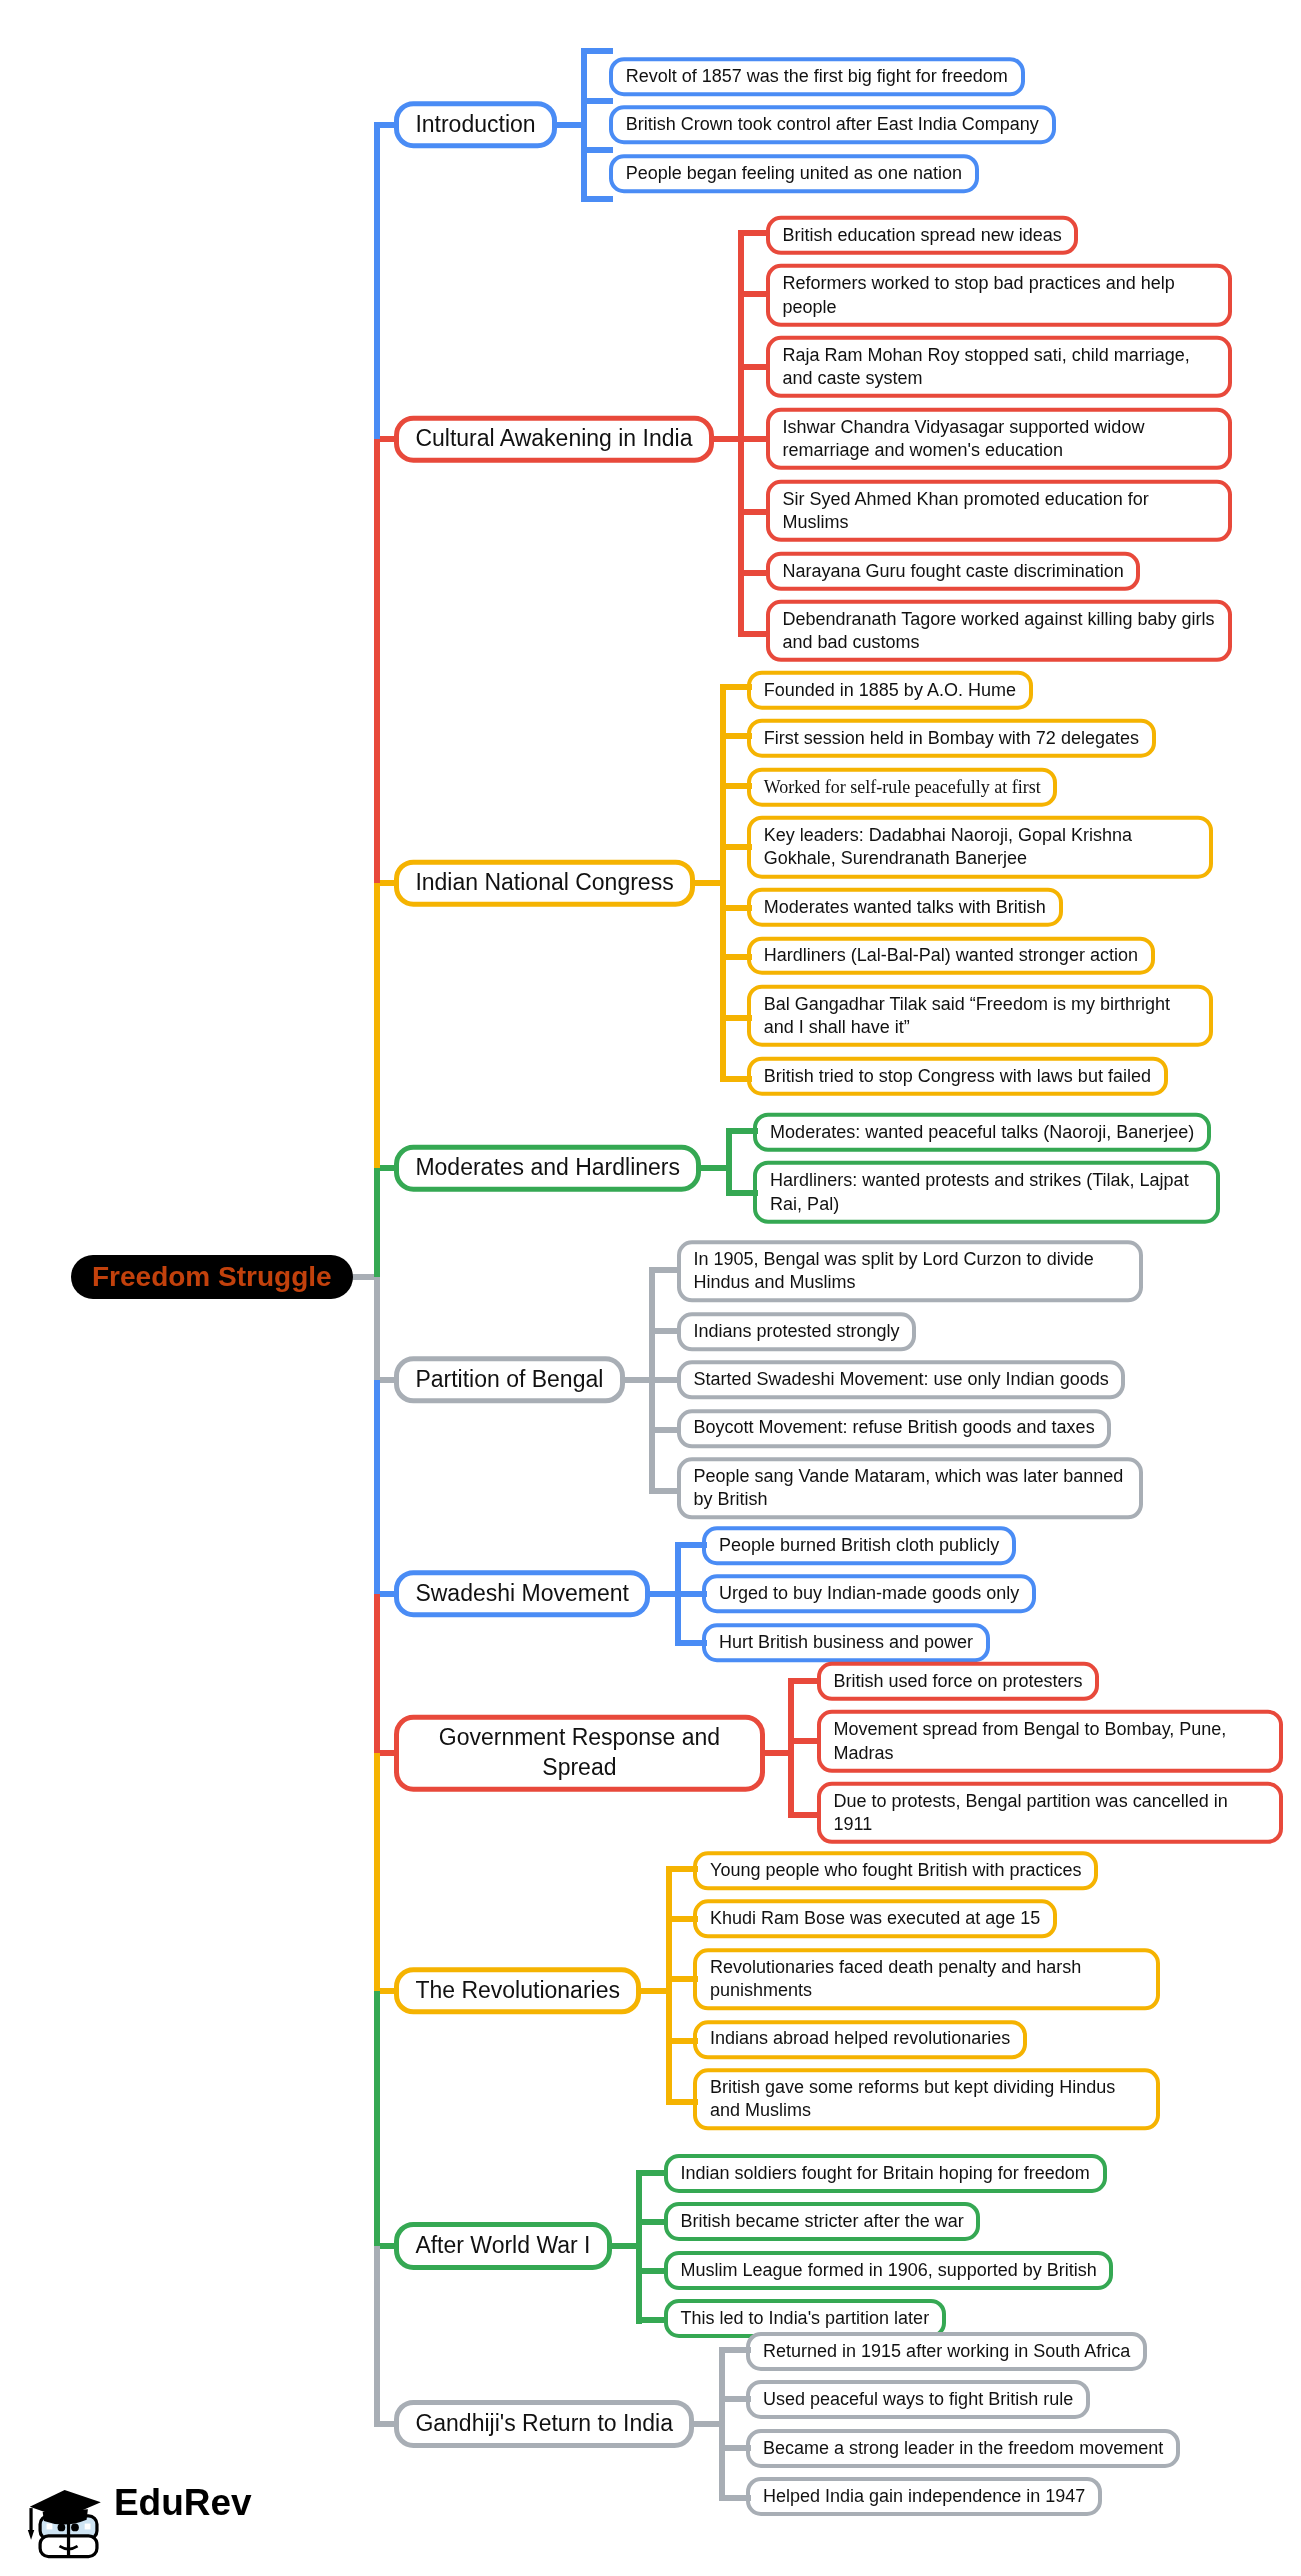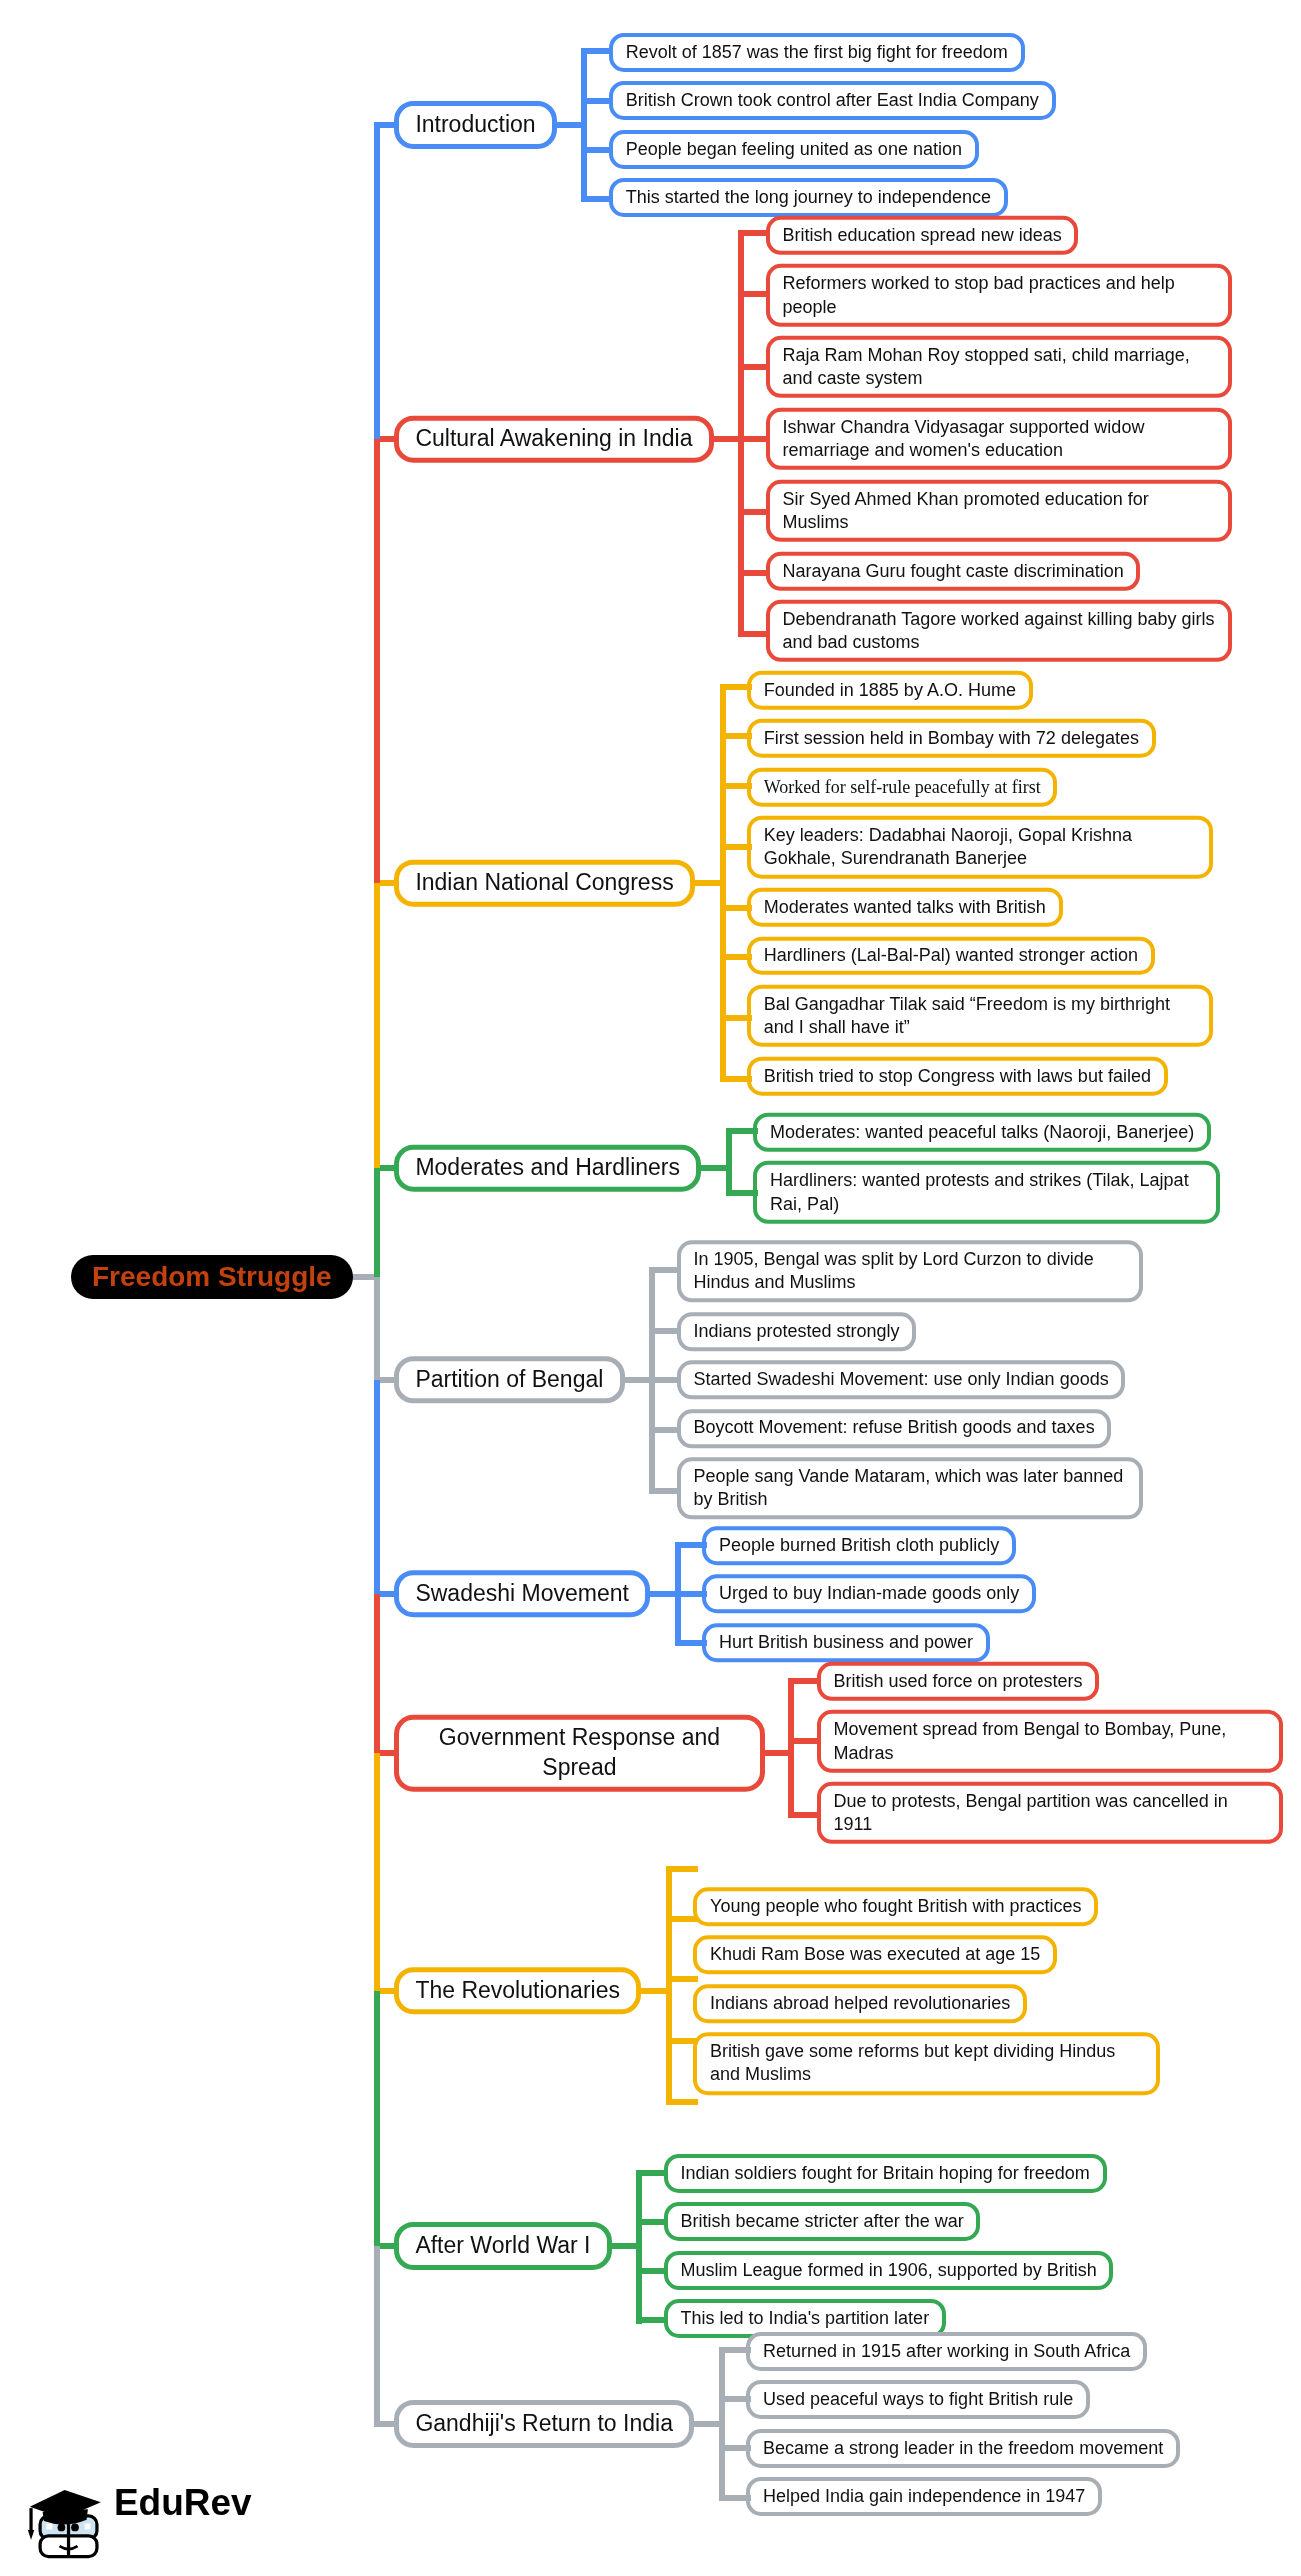--- a/index.html
+++ b/index.html
@@ -175,21 +175,20 @@
       <div class="line" style="left: 374px; top: 1991px; width: 6px; height: 255px; background: rgb(53, 168, 83);"></div>
       <div class="line" style="left: 374px; top: 2246px; width: 6px; height: 180px; background: rgb(168, 174, 181);"></div>
     </div>
   <div id="branches">
       <div class="branch" style="top: 125px;">
         <div class="topic" style="border-color: rgb(74, 140, 245);">Introduction</div>
         <div class="leaves">
           <div class="leaf" style="border-color: rgb(74, 140, 245);">Revolt of 1857 was the first big fight for freedom</div>
           <div class="leaf" style="border-color: rgb(74, 140, 245);">British Crown took control after East India Company</div>
           <div class="leaf" style="border-color: rgb(74, 140, 245);">People began feeling united as one nation</div>
-          <div class="leaf" style="border-color: rgb(74, 140, 245);">This started the long journey to independence</div>
         </div>
       </div>
       <div class="branch" style="top: 439px;">
         <div class="topic" style="border-color: rgb(232, 73, 59);">Cultural Awakening in India</div>
         <div class="leaves">
           <div class="leaf" style="border-color: rgb(232, 73, 59);">British education spread new ideas</div>
           <div class="leaf" style="border-color: rgb(232, 73, 59);">Reformers worked to stop bad practices and help people</div>
           <div class="leaf" style="border-color: rgb(232, 73, 59);">Raja Ram Mohan Roy stopped sati, child marriage, and caste system</div>
           <div class="leaf" style="border-color: rgb(232, 73, 59);">Ishwar Chandra Vidyasagar supported widow remarriage and women's education</div>
           <div class="leaf" style="border-color: rgb(232, 73, 59);">Sir Syed Ahmed Khan promoted education for Muslims</div>
@@ -241,20 +240,21 @@
           <div class="leaf" style="border-color: rgb(232, 73, 59);">British used force on protesters</div>
           <div class="leaf" style="border-color: rgb(232, 73, 59);">Movement spread from Bengal to Bombay, Pune, Madras</div>
           <div class="leaf" style="border-color: rgb(232, 73, 59);">Due to protests, Bengal partition was cancelled in 1911</div>
         </div>
       </div>
       <div class="branch" style="top: 1991px;">
         <div class="topic" style="border-color: rgb(245, 179, 1);">The Revolutionaries</div>
         <div class="leaves">
           <div class="leaf" style="border-color: rgb(245, 179, 1);">Young people who fought British with practices</div>
           <div class="leaf" style="border-color: rgb(245, 179, 1);">Khudi Ram Bose was executed at age 15</div>
+          <div class="leaf" style="border-color: rgb(245, 179, 1);">Revolutionaries faced death penalty and harsh punishments</div>
           <div class="leaf" style="border-color: rgb(245, 179, 1);">Indians abroad helped revolutionaries</div>
           <div class="leaf" style="border-color: rgb(245, 179, 1);">British gave some reforms but kept dividing Hindus and Muslims</div>
         </div>
       </div>
       <div class="branch" style="top: 2246px;">
         <div class="topic" style="border-color: rgb(53, 168, 83);">After World War I</div>
         <div class="leaves">
           <div class="leaf" style="border-color: rgb(53, 168, 83);">Indian soldiers fought for Britain hoping for freedom</div>
           <div class="leaf" style="border-color: rgb(53, 168, 83);">British became stricter after the war</div>
           <div class="leaf" style="border-color: rgb(53, 168, 83);">Muslim League formed in 1906, supported by British</div>

